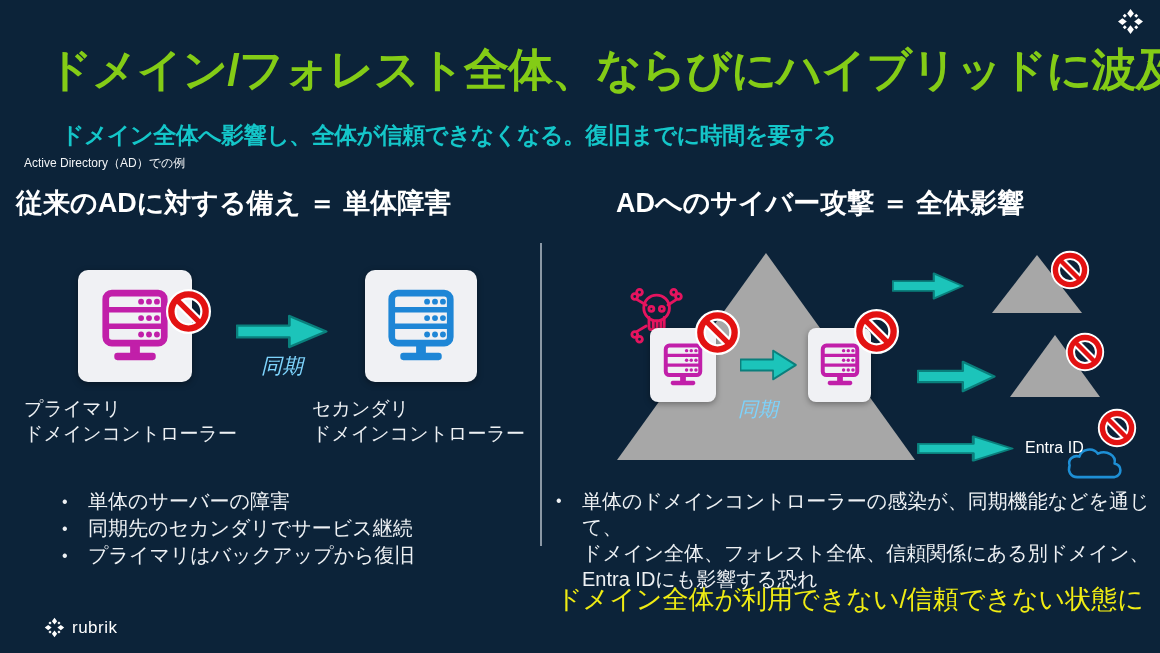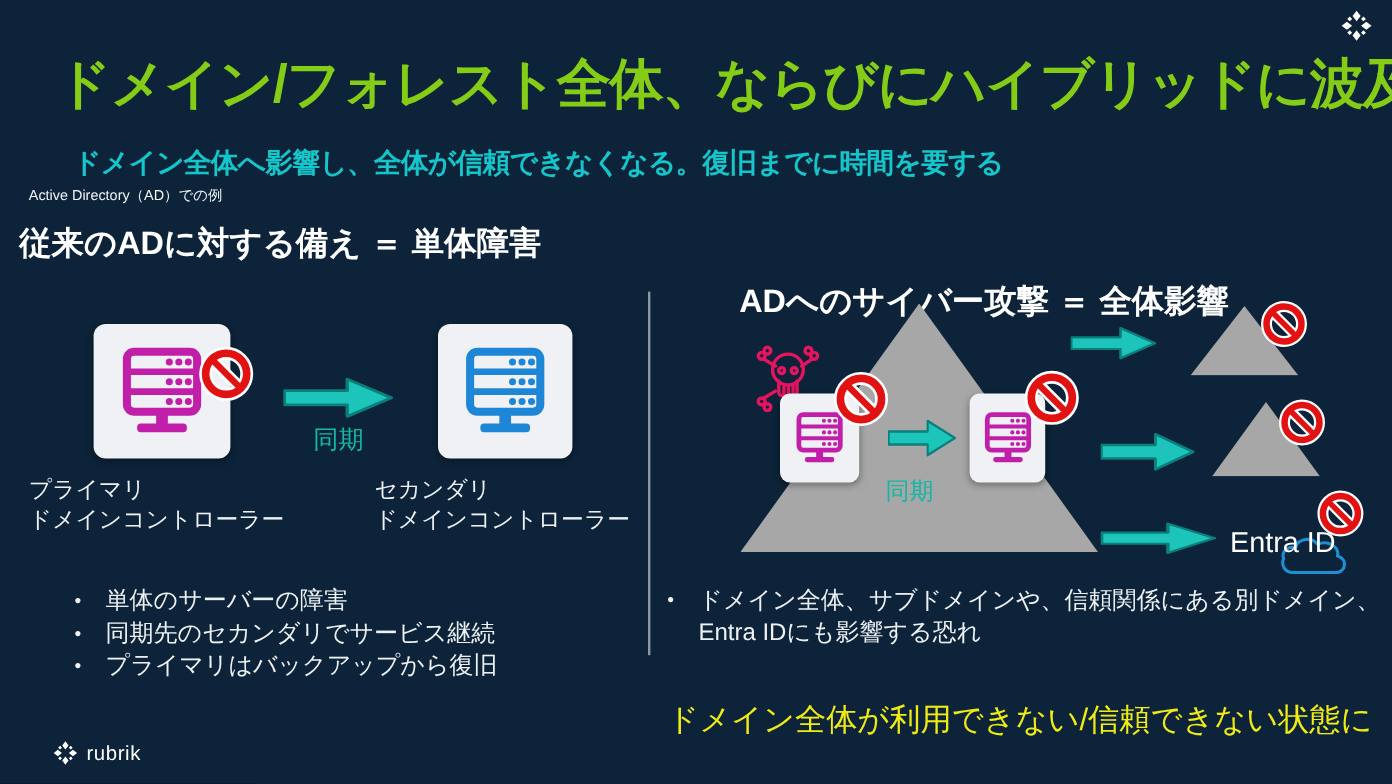--- a/index.html
+++ b/index.html
@@ -11,21 +11,21 @@
   *{margin:0;padding:0;box-sizing:border-box;}
   body{background:#07192b;font-family:"Liberation Sans","DejaVu Sans",sans-serif;}
   .slide{position:relative;width:1160px;height:653px;background:var(--c-bg);overflow:hidden;color:#fff;}
 
   .top-mark{position:absolute;left:1117px;top:8px;width:27px;height:27px;}
   .title{position:absolute;left:47px;top:40px;font-size:45px;font-weight:bold;letter-spacing:-1px;color:#84cc16;white-space:nowrap;text-align:right;}
   .subtitle{position:absolute;left:61px;top:120px;font-size:23px;font-weight:bold;letter-spacing:-0.5px;color:var(--c-cyan);white-space:nowrap;}
   .context{position:absolute;left:24px;top:155px;font-size:12px;color:#f2f4f6;white-space:nowrap;}
   .heading{position:absolute;top:185px;font-size:27px;font-weight:bold;letter-spacing:0;color:#fff;white-space:nowrap;}
   .heading-left{left:16px;}
-  .heading-right{left:616px;margin-top:48px;}
+  .heading-right{left:616px;}
   .divider{position:absolute;left:540px;top:243px;width:2px;height:303px;background:var(--c-divider);}
 
   .card{position:absolute;background:var(--c-card);border-radius:10px;display:flex;align-items:center;justify-content:center;box-shadow:0 2px 6px rgba(0,0,0,.35);}
   .card-primary{left:78px;top:270px;width:114px;height:112px;}
   .card-secondary{left:365px;top:270px;width:112px;height:112px;}
   .card-a{left:650px;top:328px;width:66px;height:74px;border-radius:8px;}
   .card-b{left:808px;top:328px;width:63px;height:74px;border-radius:8px;}
   .server-big{width:78px;height:78px;}
   .server-small{width:46px;height:46px;}
   .magenta{color:var(--c-magenta);}
@@ -39,36 +39,36 @@
   .ban-t2{left:1065px;top:332px;width:40px;height:40px;}
   .ban-entra{left:1097px;top:408px;width:40px;height:40px;}
 
   .arrow{position:absolute;}
   .arrow-left{left:236px;top:313px;width:92px;height:37px;}
   .arrow-ab{left:740px;top:348px;width:57px;height:34px;}
   .arrow-fan1{left:892px;top:271px;width:72px;height:30px;}
   .arrow-fan2{left:917px;top:359px;width:79px;height:35px;}
   .arrow-fan3{left:917px;top:434px;width:97px;height:29px;}
 
-  .sync-label{position:absolute;color:#14b8a6;text-align:center;}
+  .sync-label{position:absolute;color:#7dd3fc;text-align:center;font-style:italic;}
   .sync-left{left:236px;width:92px;top:352px;font-size:21px;}
   .sync-right{left:733px;width:90px;top:396px;font-size:20px;text-align:left;padding-left:5px;}
 
   .dc-label{position:absolute;top:396px;text-align:left;font-size:19px;line-height:25px;color:#eef1f4;}
   .label-primary{left:24px;width:222px;}
   .label-secondary{left:312px;width:224px;}
 
   .tri{position:absolute;background:var(--c-gray);-webkit-clip-path:polygon(50% 0,100% 100%,0 100%);clip-path:polygon(50% 0,100% 100%,0 100%);}
   .tri-big{left:617px;top:253px;width:298px;height:207px;}
   .tri-sub1{left:992px;top:255px;width:90px;height:58px;}
   .tri-sub2{left:1010px;top:335px;width:90px;height:62px;}
 
   .skull{position:absolute;left:630px;top:287px;width:57px;height:57px;color:var(--c-pink);}
   .cloud{position:absolute;left:1063px;top:440px;width:64px;height:43px;}
-  .entra{position:absolute;left:1025px;top:439px;font-size:24px;color:#fff;white-space:nowrap;}
+  .entra{position:absolute;left:1025px;top:439px;font-size:16px;color:#fff;white-space:nowrap;}
 
   .bullets{position:absolute;list-style:none;font-size:20px;color:#eef1f4;}
   .bullets-left{left:62px;top:488px;}
   .bullets-left li{display:flex;line-height:27px;}
   .bullets-right{left:556px;top:488px;width:600px;}
   .bullets-right li{display:flex;line-height:26px;}
   .bullets .dot{width:26px;flex:0 0 26px;font-size:16px;}
   .warning{position:absolute;left:556px;top:582px;font-size:26px;font-weight:normal;color:var(--c-yellow);white-space:nowrap;}
 
   .footer-logo{position:absolute;left:44px;top:617px;display:flex;align-items:center;gap:7px;}
@@ -253,21 +253,22 @@
     </svg>
   <div class="entra">Entra ID</div>
   <svg class="ban ban-entra">
       <use href="#sym-ban"></use>
     </svg>
 
   <ul class="bullets bullets-right">
     <li>
       <span class="dot">•</span>
       <div>
-        <div>ドメイン全体、サブドメインや、信頼関係にある別ドメイン、</div>
+        <div>単体のドメインコントローラーの感染が、同期機能などを通じて、</div>
+        <div>ドメイン全体、フォレスト全体、信頼関係にある別ドメイン、</div>
         <div>Entra IDにも影響する恐れ</div>
       </div>
     </li>
   </ul>
 
   <div class="warning">ドメイン全体が利用できない/信頼できない状態に</div>
 
   <div class="footer-logo">
     <svg>
         <use href="#sym-rubrik"></use>

